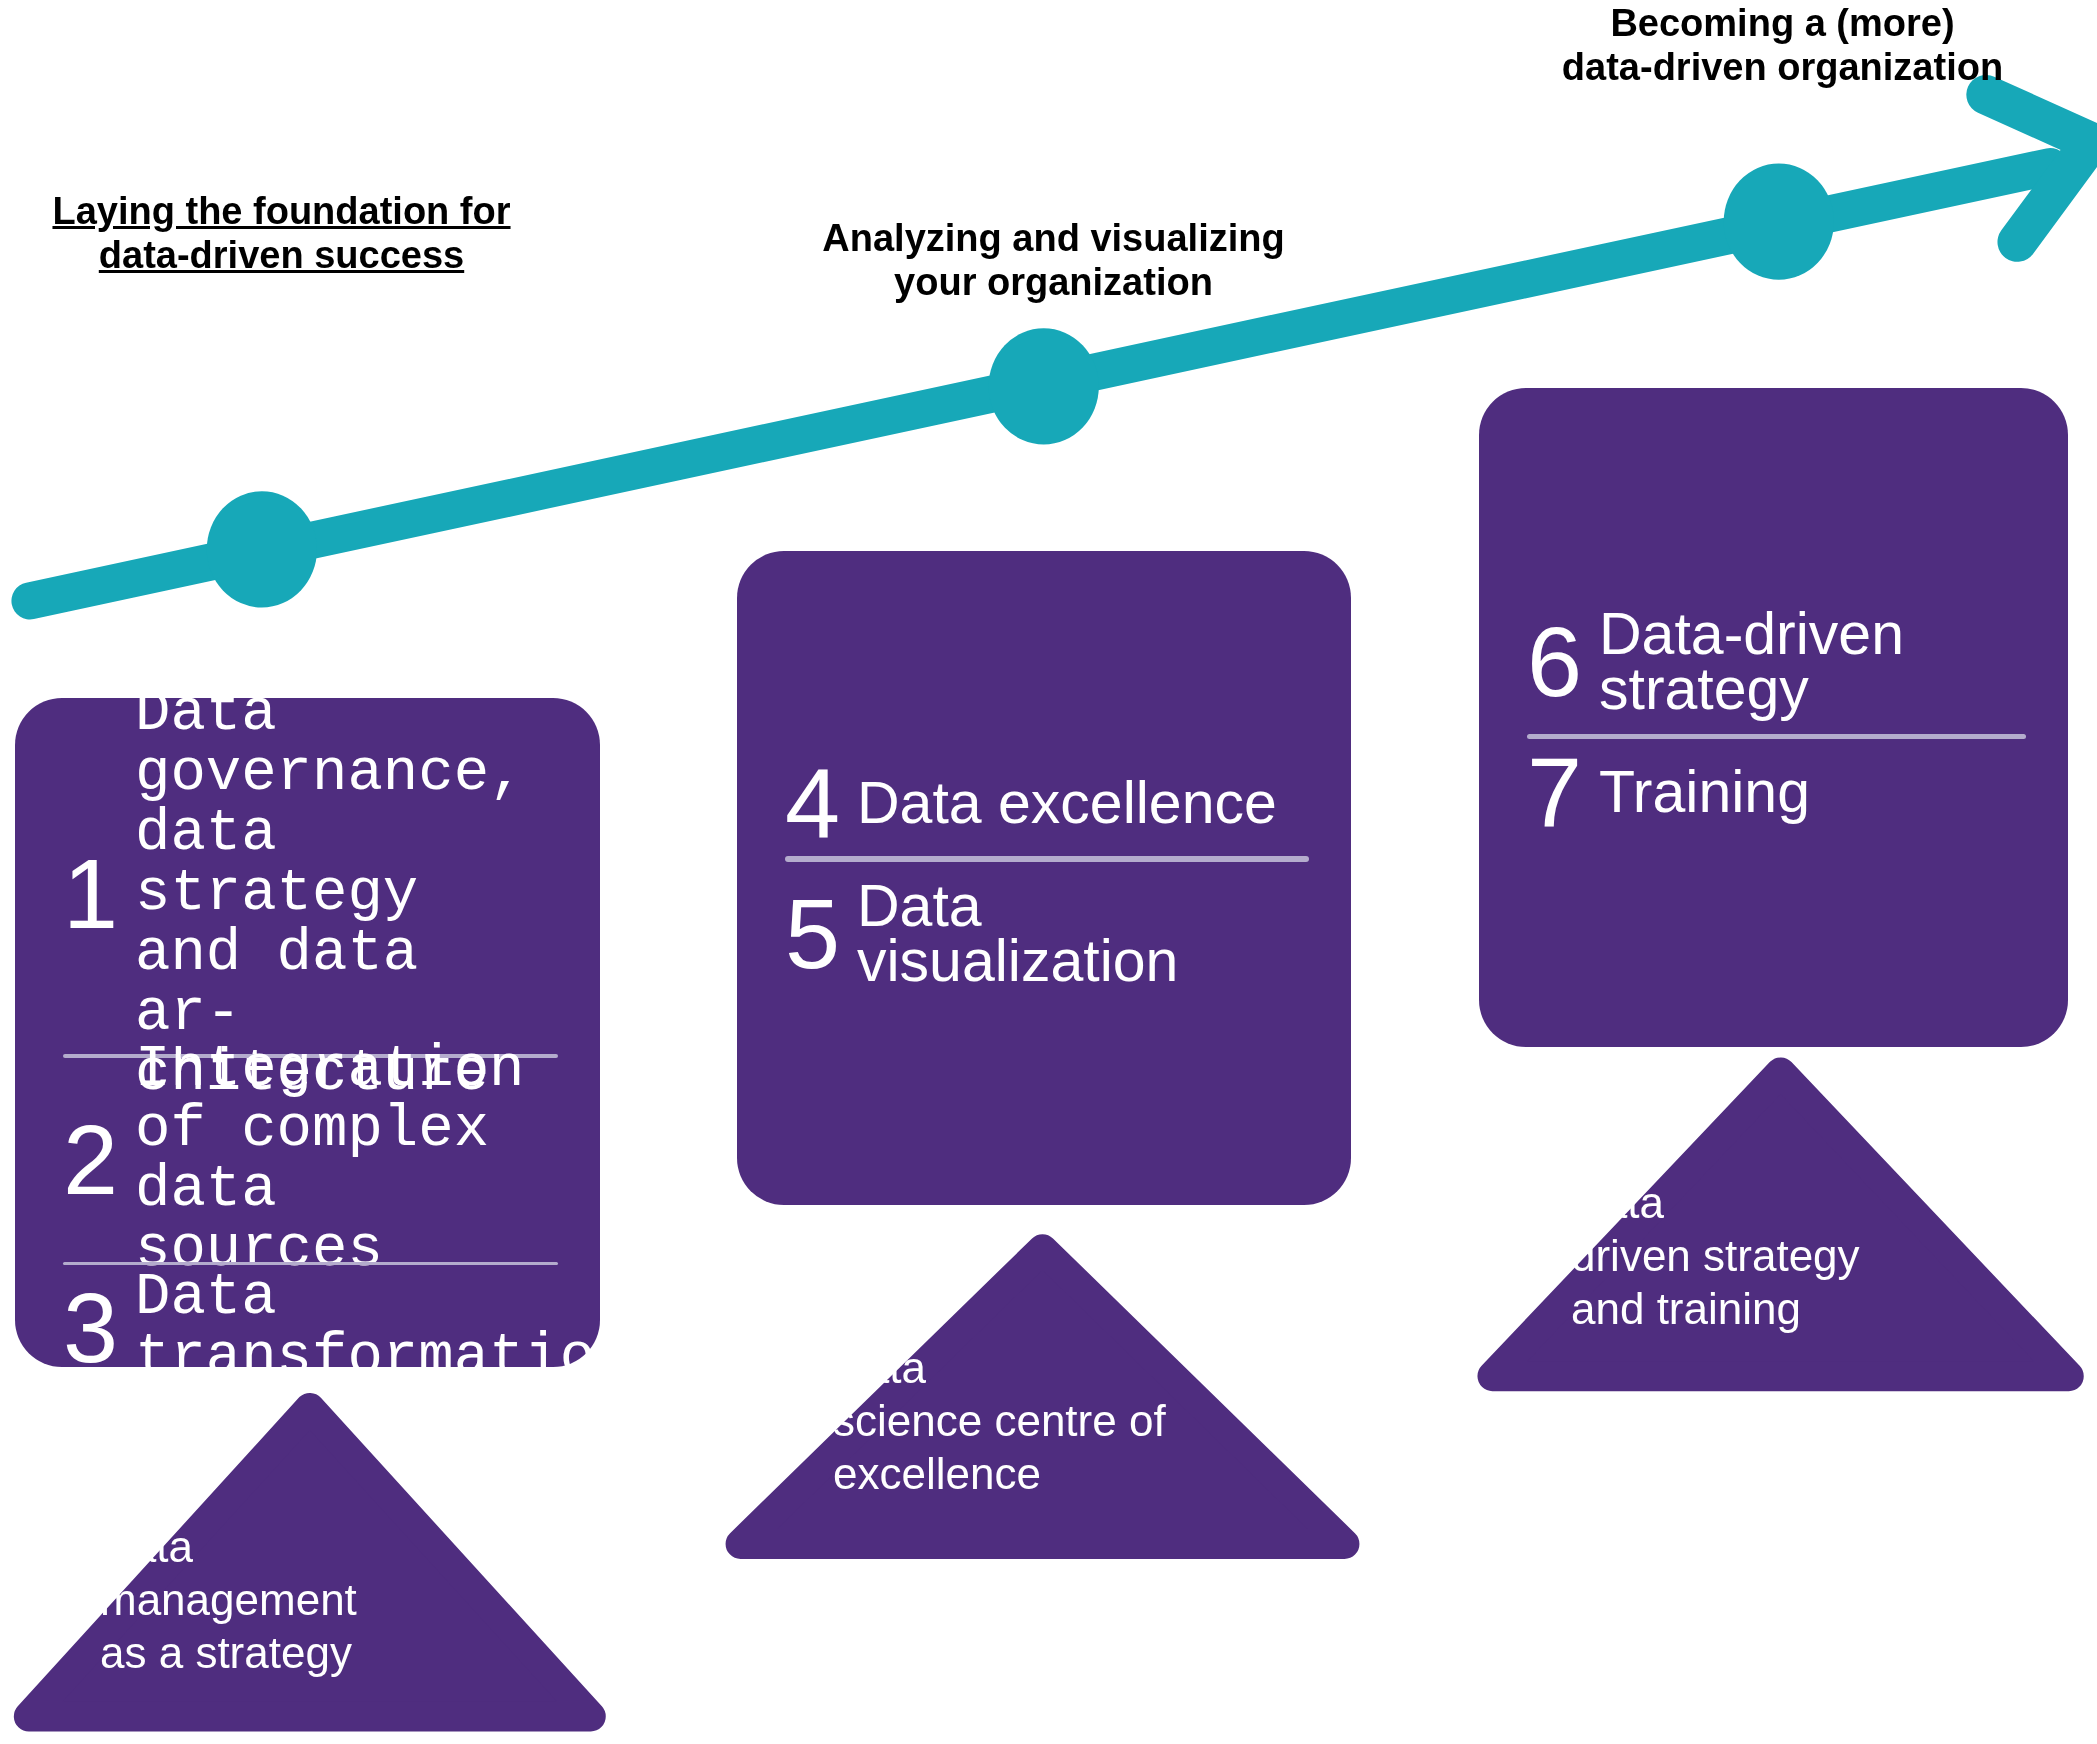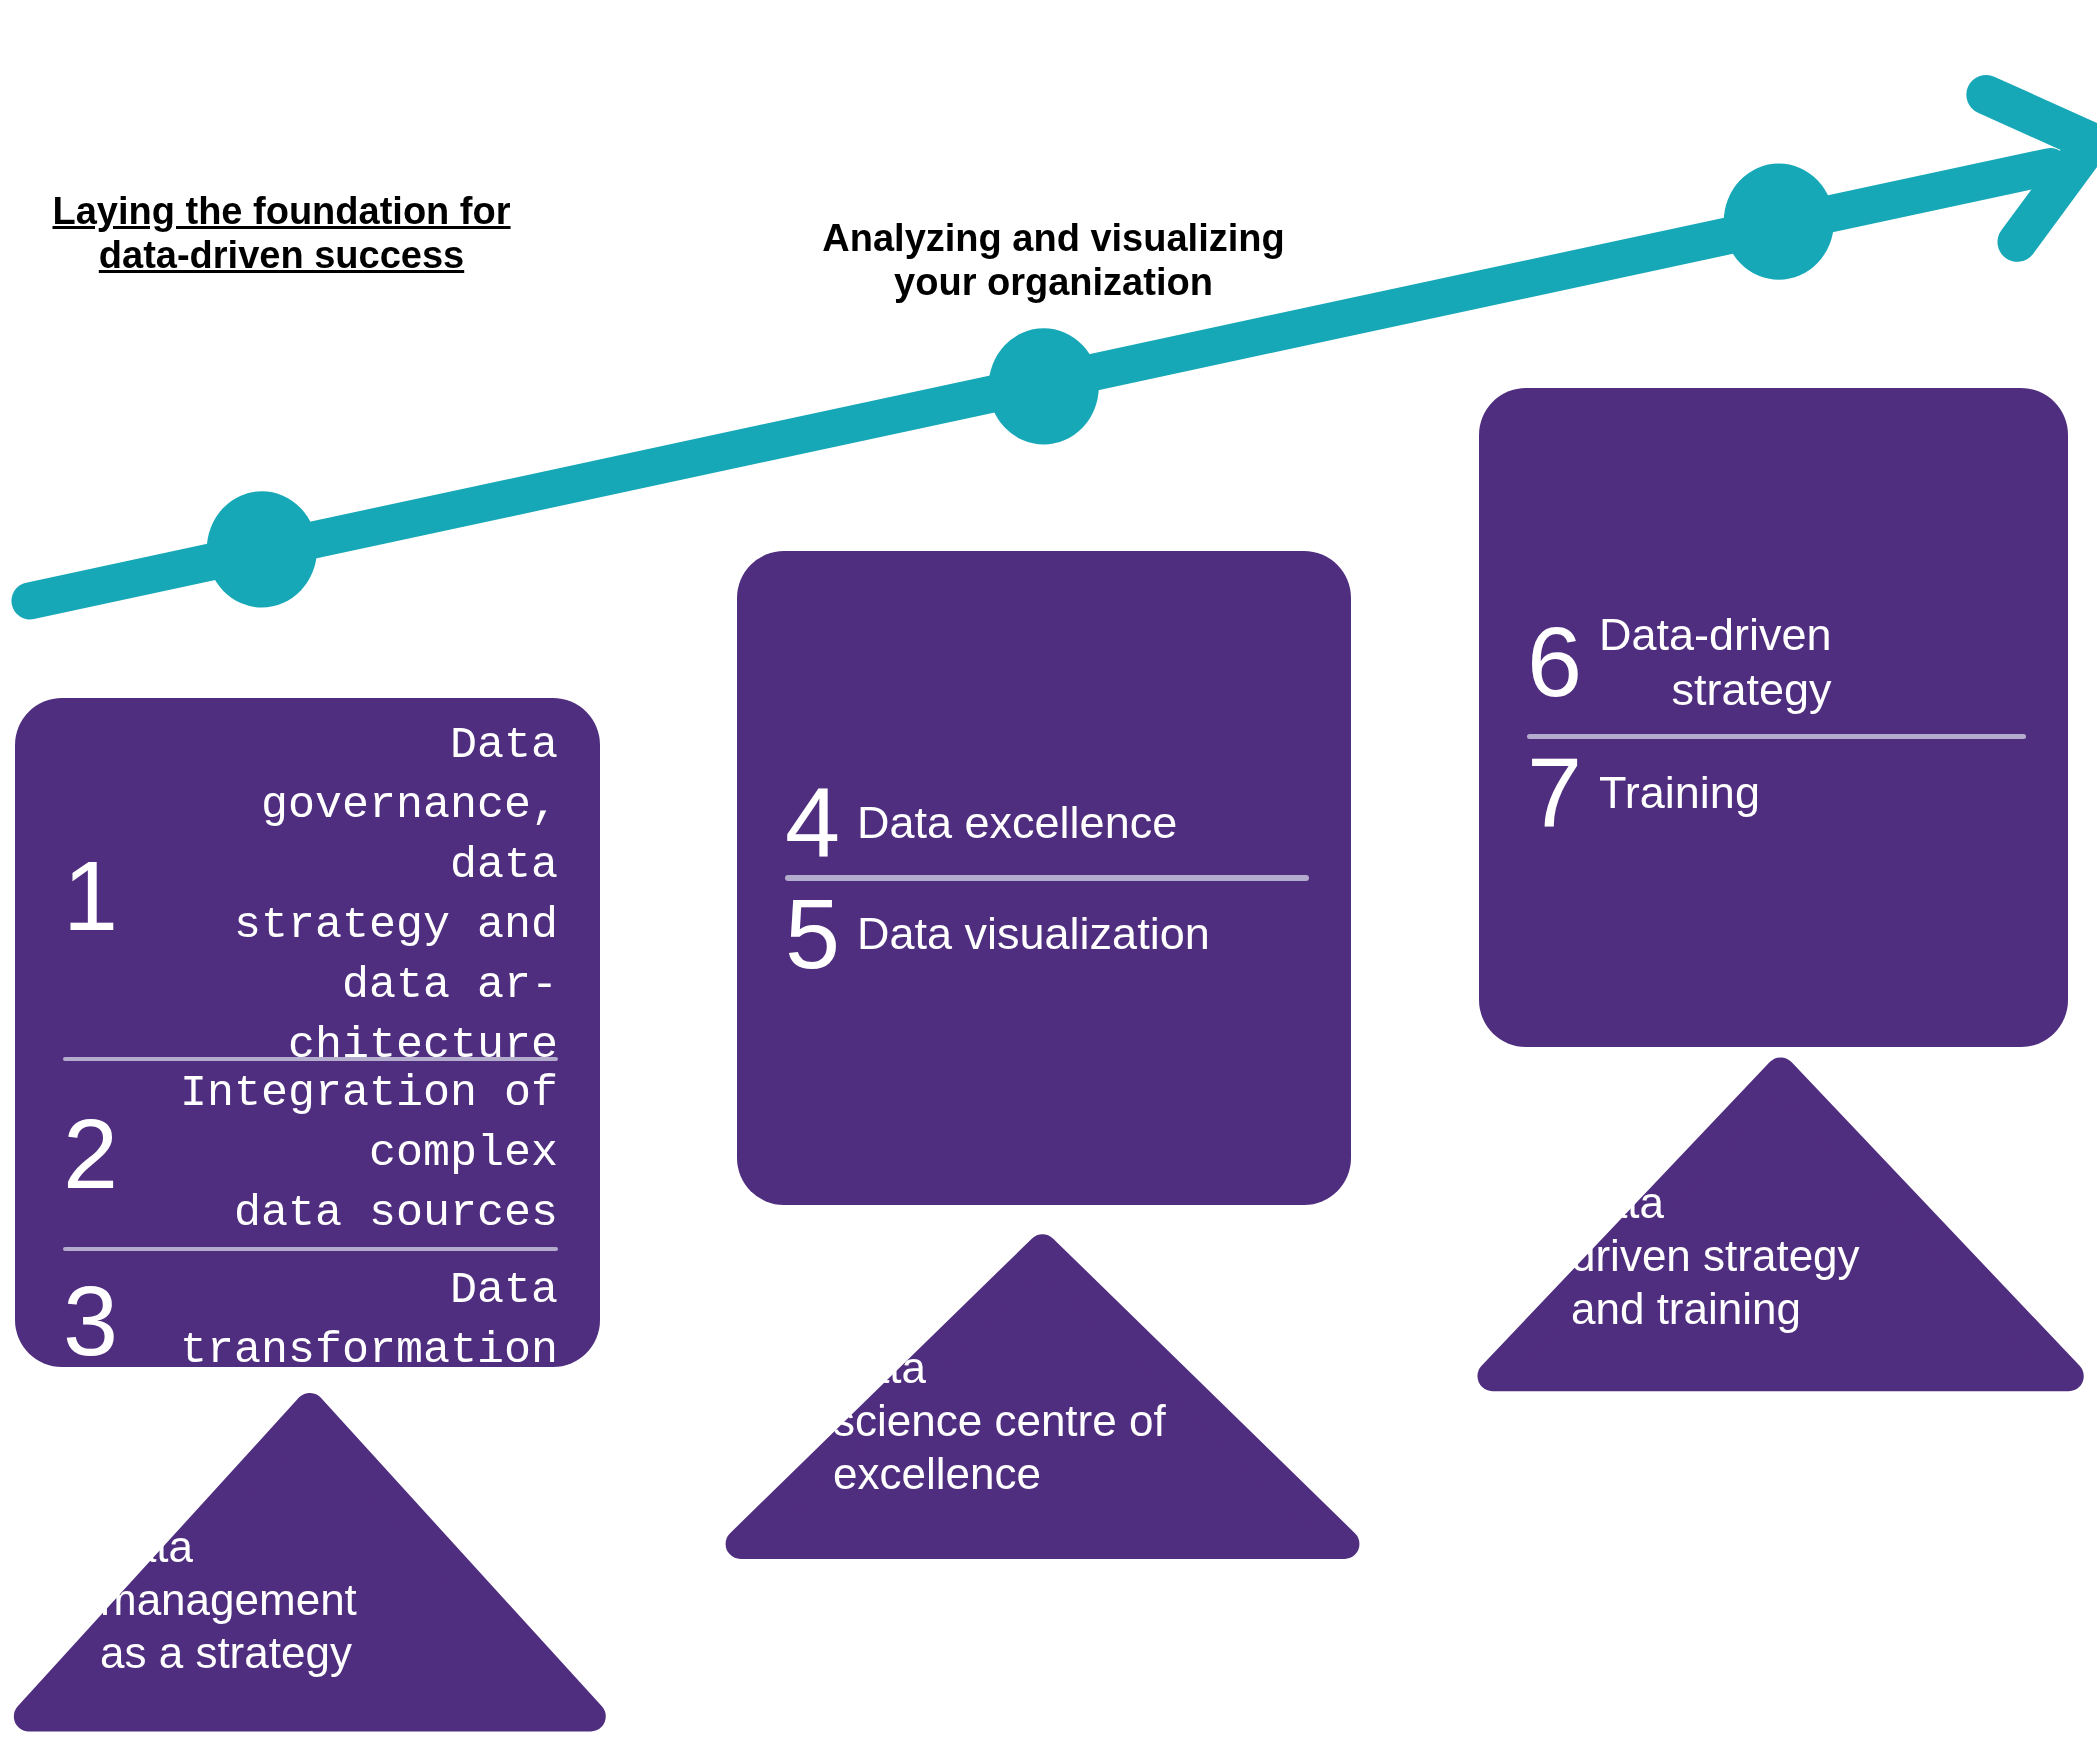--- a/index.html
+++ b/index.html
@@ -75,24 +75,23 @@
   }
   .num {
     flex: 0 0 72px;
     width: 72px;
     font-size: 99px;
     line-height: 72px;
     font-weight: normal;
     color: var(--box_text);
   }
   .itext {
-    font-size: 45px;
+    font-size: 59px;
     line-height: 55px;
     color: var(--box_text);
-    text-align: right;
   }
   .box-1 .itext { line-height: 60px; font-family: Liberation Mono, monospace; }
   .divider {
     height: 5.4px;
     border-radius: 3px;
     background: var(--divider);
     margin: 17px 0;
   }
   .box-1 .divider { margin: 24px 0; }
   .trilabel {
@@ -124,20 +123,24 @@
   </svg>
 
   <div class="heading heading-1">
     <div>Laying the foundation for</div>
     <div>data-driven success</div>
   </div>
   <div class="heading heading-2">
     <div>Analyzing and visualizing</div>
     <div>your organization</div>
   </div>
+  <div class="heading heading-3">
+    <div>Becoming a (more)</div>
+    <div>data-driven organization</div>
+  </div>
 
   <div class="box box-1">
     <div class="item">
       <div class="num">1</div>
       <div class="itext">
         <div>Data governance, data</div>
         <div>strategy and data ar-</div>
         <div>chitecture</div>
       </div>
     </div>

